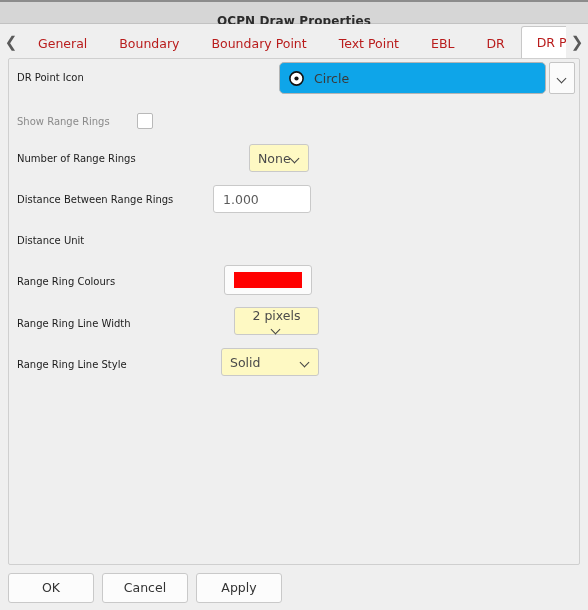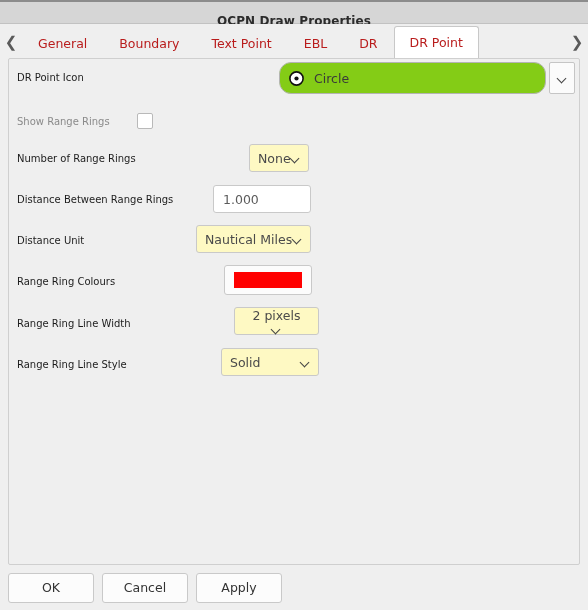--- a/index.html
+++ b/index.html
@@ -138,23 +138,23 @@
   
   .combo {
     position: absolute;
     display: flex;
     align-items: center;
     box-sizing: border-box;
   }
   .combo-field {
     flex: 1 1 auto;
     height: 100%;
-    background: #84cc16;
+    background: #0ea5e9;
     border: 1px solid #b4b4b4;
-    border-radius: 12px;
+    border-radius: 5px;
     display: flex;
     align-items: center;
     padding: 0 8px;
     box-sizing: border-box;
     gap: 9px;
     font-size: 12.5px;
     color: #3a3a3a;
   }
   .combo-arrow-btn {
     width: 26px;
@@ -278,20 +278,23 @@
   </div>
 
   <div id="tabbar">
     <div class="scroll-arrow">❮</div>
     <div id="tabs-strip">
       <div class="tab">
           <span>General</span>
         </div>
       <div class="tab">
           <span>Boundary</span>
+        </div>
+      <div class="tab">
+          <span>Boundary Point</span>
         </div>
       <div class="tab">
           <span>Text Point</span>
         </div>
       <div class="tab">
           <span>EBL</span>
         </div>
       <div class="tab">
           <span>DR</span>
         </div>
@@ -338,24 +341,20 @@
     <div class="form-row" style="top:125px;">
       <span class="row-label">Distance Between Range Rings</span>
     </div>
     <div class="textinput" style="left:204px; top:126px; width:98px;">
       <span>1.000</span>
     </div>
 
     <div class="form-row" style="top:166px;text-decoration:underline;">
       <span class="row-label">Distance Unit</span>
     </div>
-    <div class="dropdown" style="left:187px; top:166px; width:115px;">
-      <span class="dd-text">Nautical Miles</span>
-      <span class="chev"></span>
-    </div>
 
     <div class="form-row" style="top:207px;">
       <span class="row-label">Range Ring Colours</span>
     </div>
     <div class="color-btn" style="left:215px; top:206px; width:88px;">
       <span class="color-swatch" style="background: rgb(255, 0, 0);"></span>
     </div>
 
     <div class="form-row" style="top:249px;">
       <span class="row-label">Range Ring Line Width</span>

